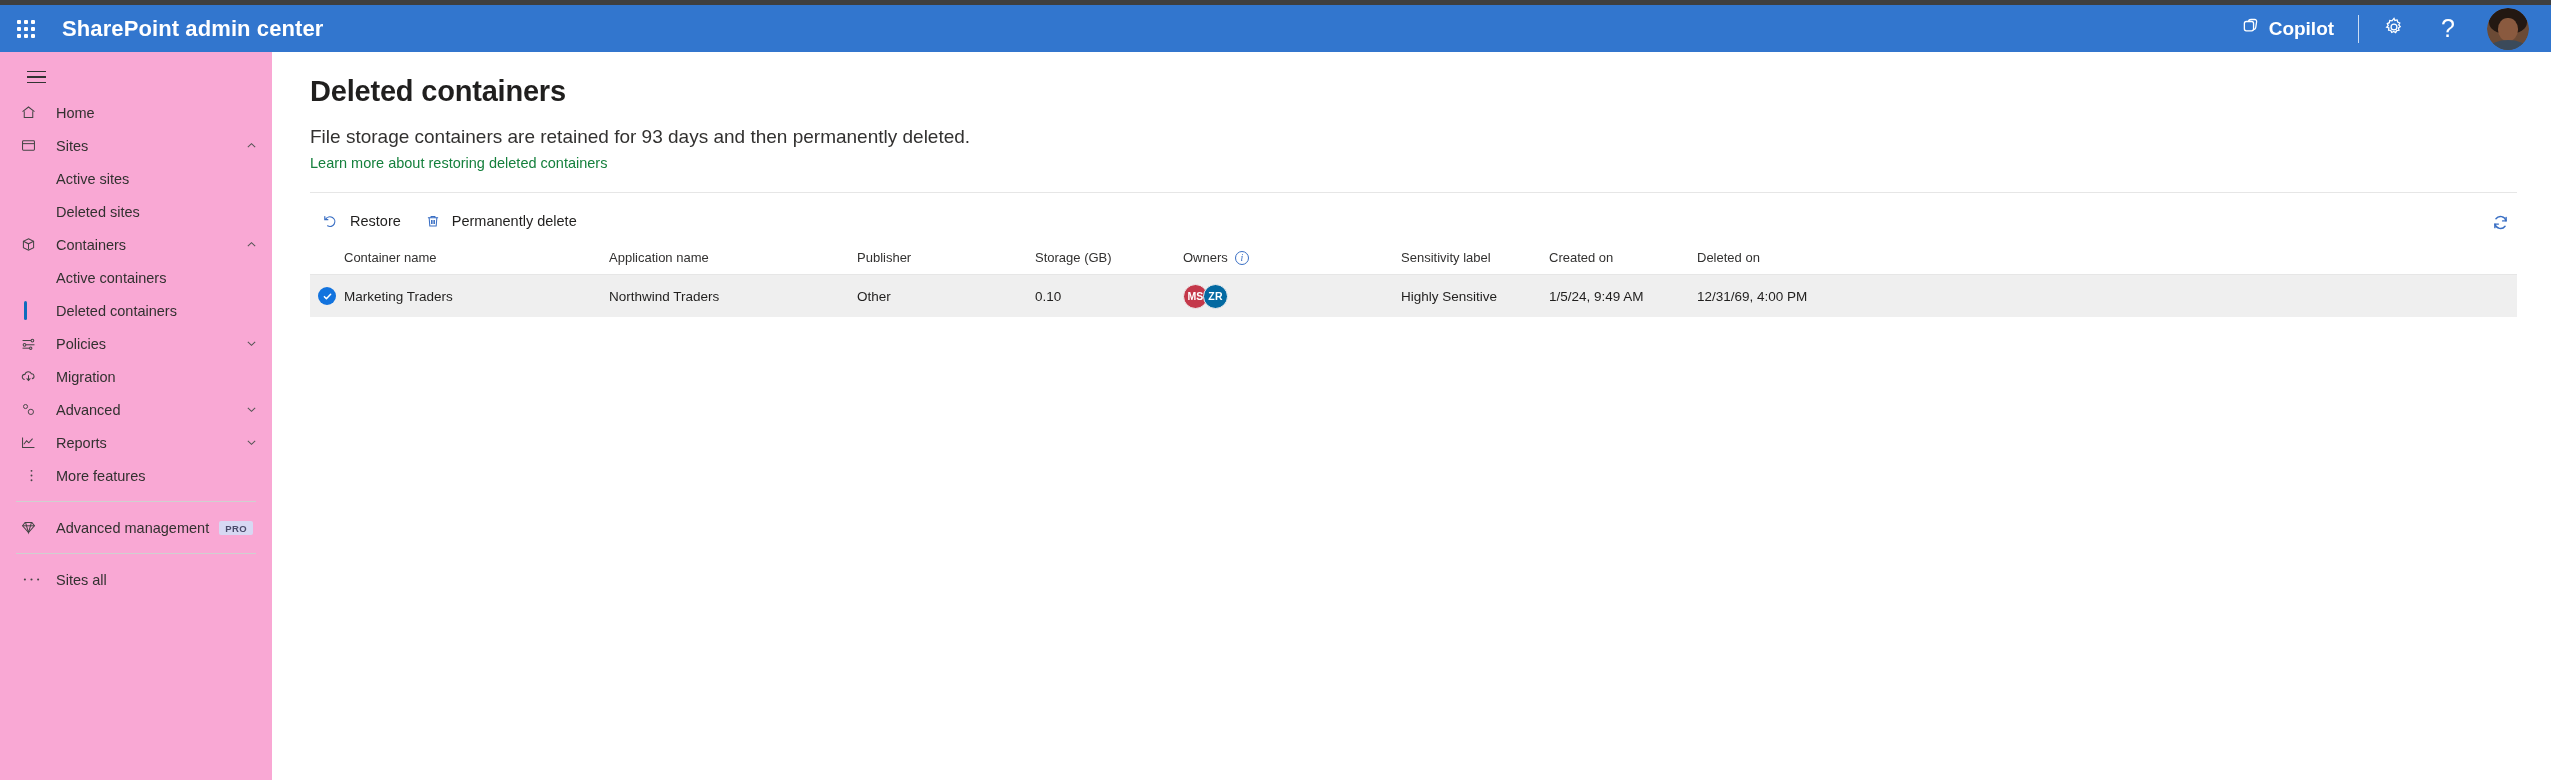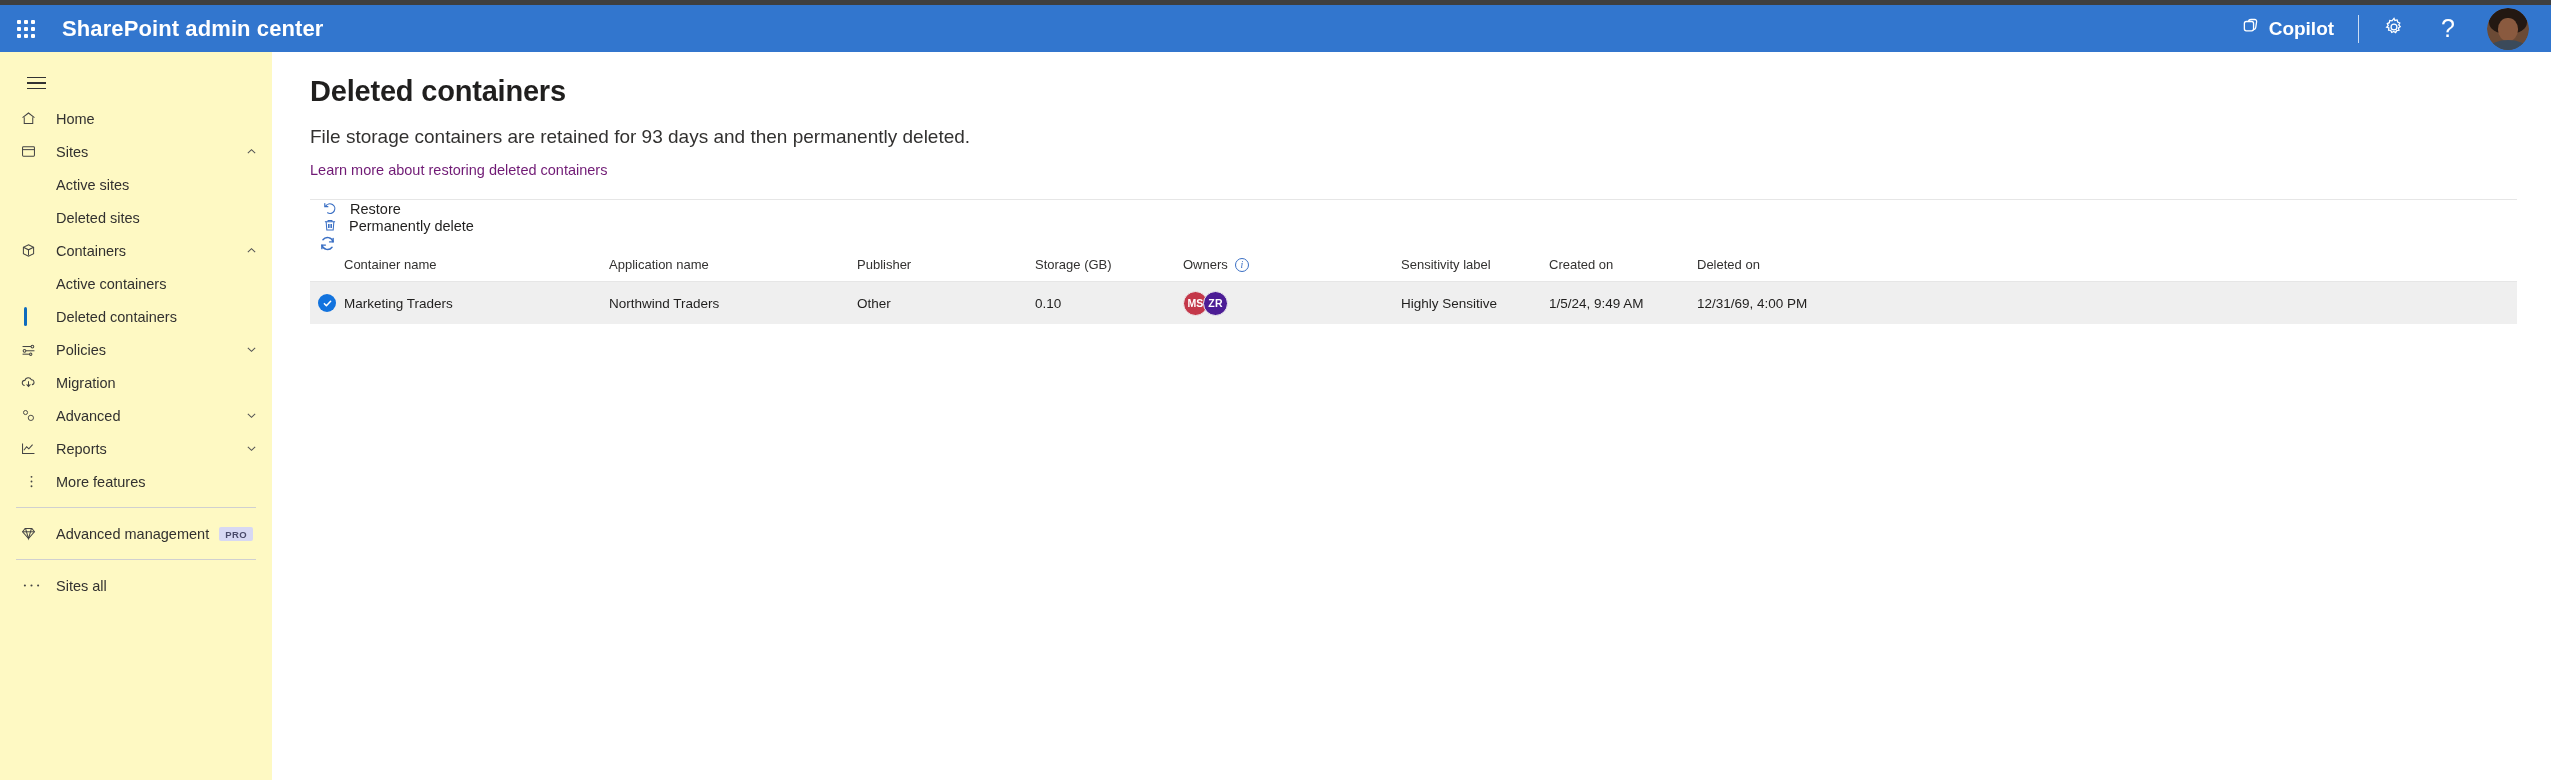--- a/index.html
+++ b/index.html
@@ -120,22 +120,22 @@
   .app-body {
     display: flex;
     height: calc(780px - 52px);
     width: 100%;
   }
 
   
   .sidebar {
     width: 272px;
     flex: 0 0 272px;
-    background: #fef9c3;
-    padding-top: 12px;
+    background: #f9a8d4;
+    padding-top: 6px;
     overflow: hidden;
   }
   .hamburger {
     width: 52px;
     height: 38px;
     display: flex;
     flex-direction: column;
     justify-content: center;
     align-items: center;
     gap: 4px;
@@ -229,36 +229,35 @@
     letter-spacing: -.2px;
   }
   .page-desc {
     font-size: 19px;
     color: #323130;
     margin-top: 18px;
   }
   .page-link {
     display: inline-block;
     font-size: 14.5px;
-    color: #701a75;
-    margin-top: 14px;
+    color: #15803d;
+    margin-top: 7px;
     text-decoration: none;
     cursor: pointer;
   }
 
   .cmdbar-rule {
     height: 1px;
     background: #e6e6e6;
     margin-top: 20px;
   }
   .cmdbar {
     display: flex;
-    align-items: flex-start;
+    align-items: flex-end;
     height: 46px;
-    flex-direction: column;
   }
   .cmd-btn {
     display: flex;
     align-items: center;
     gap: 11px;
     height: 36px;
     padding: 0 12px;
     cursor: pointer;
     font-size: 14.5px;
     color: #201f1e;
@@ -617,21 +616,21 @@
             </svg>
           </span>
         </div>
         <div class="c-name">Marketing Traders</div>
         <div class="c-app">Northwind Traders</div>
         <div class="c-pub">Other</div>
         <div class="c-stor">0.10</div>
         <div class="c-own">
           <div class="persona-stack">
             <span class="persona" style="background:#c4384a">MS</span>
-            <span class="persona" style="background:#4c1d95">ZR</span>
+            <span class="persona" style="background:#0369a1">ZR</span>
           </div>
         </div>
         <div class="c-sens">Highly Sensitive</div>
         <div class="c-creat">1/5/24, 9:49 AM</div>
         <div class="c-del">12/31/69, 4:00 PM</div>
       </div>
     </div>
   </main>
 </div>
 

